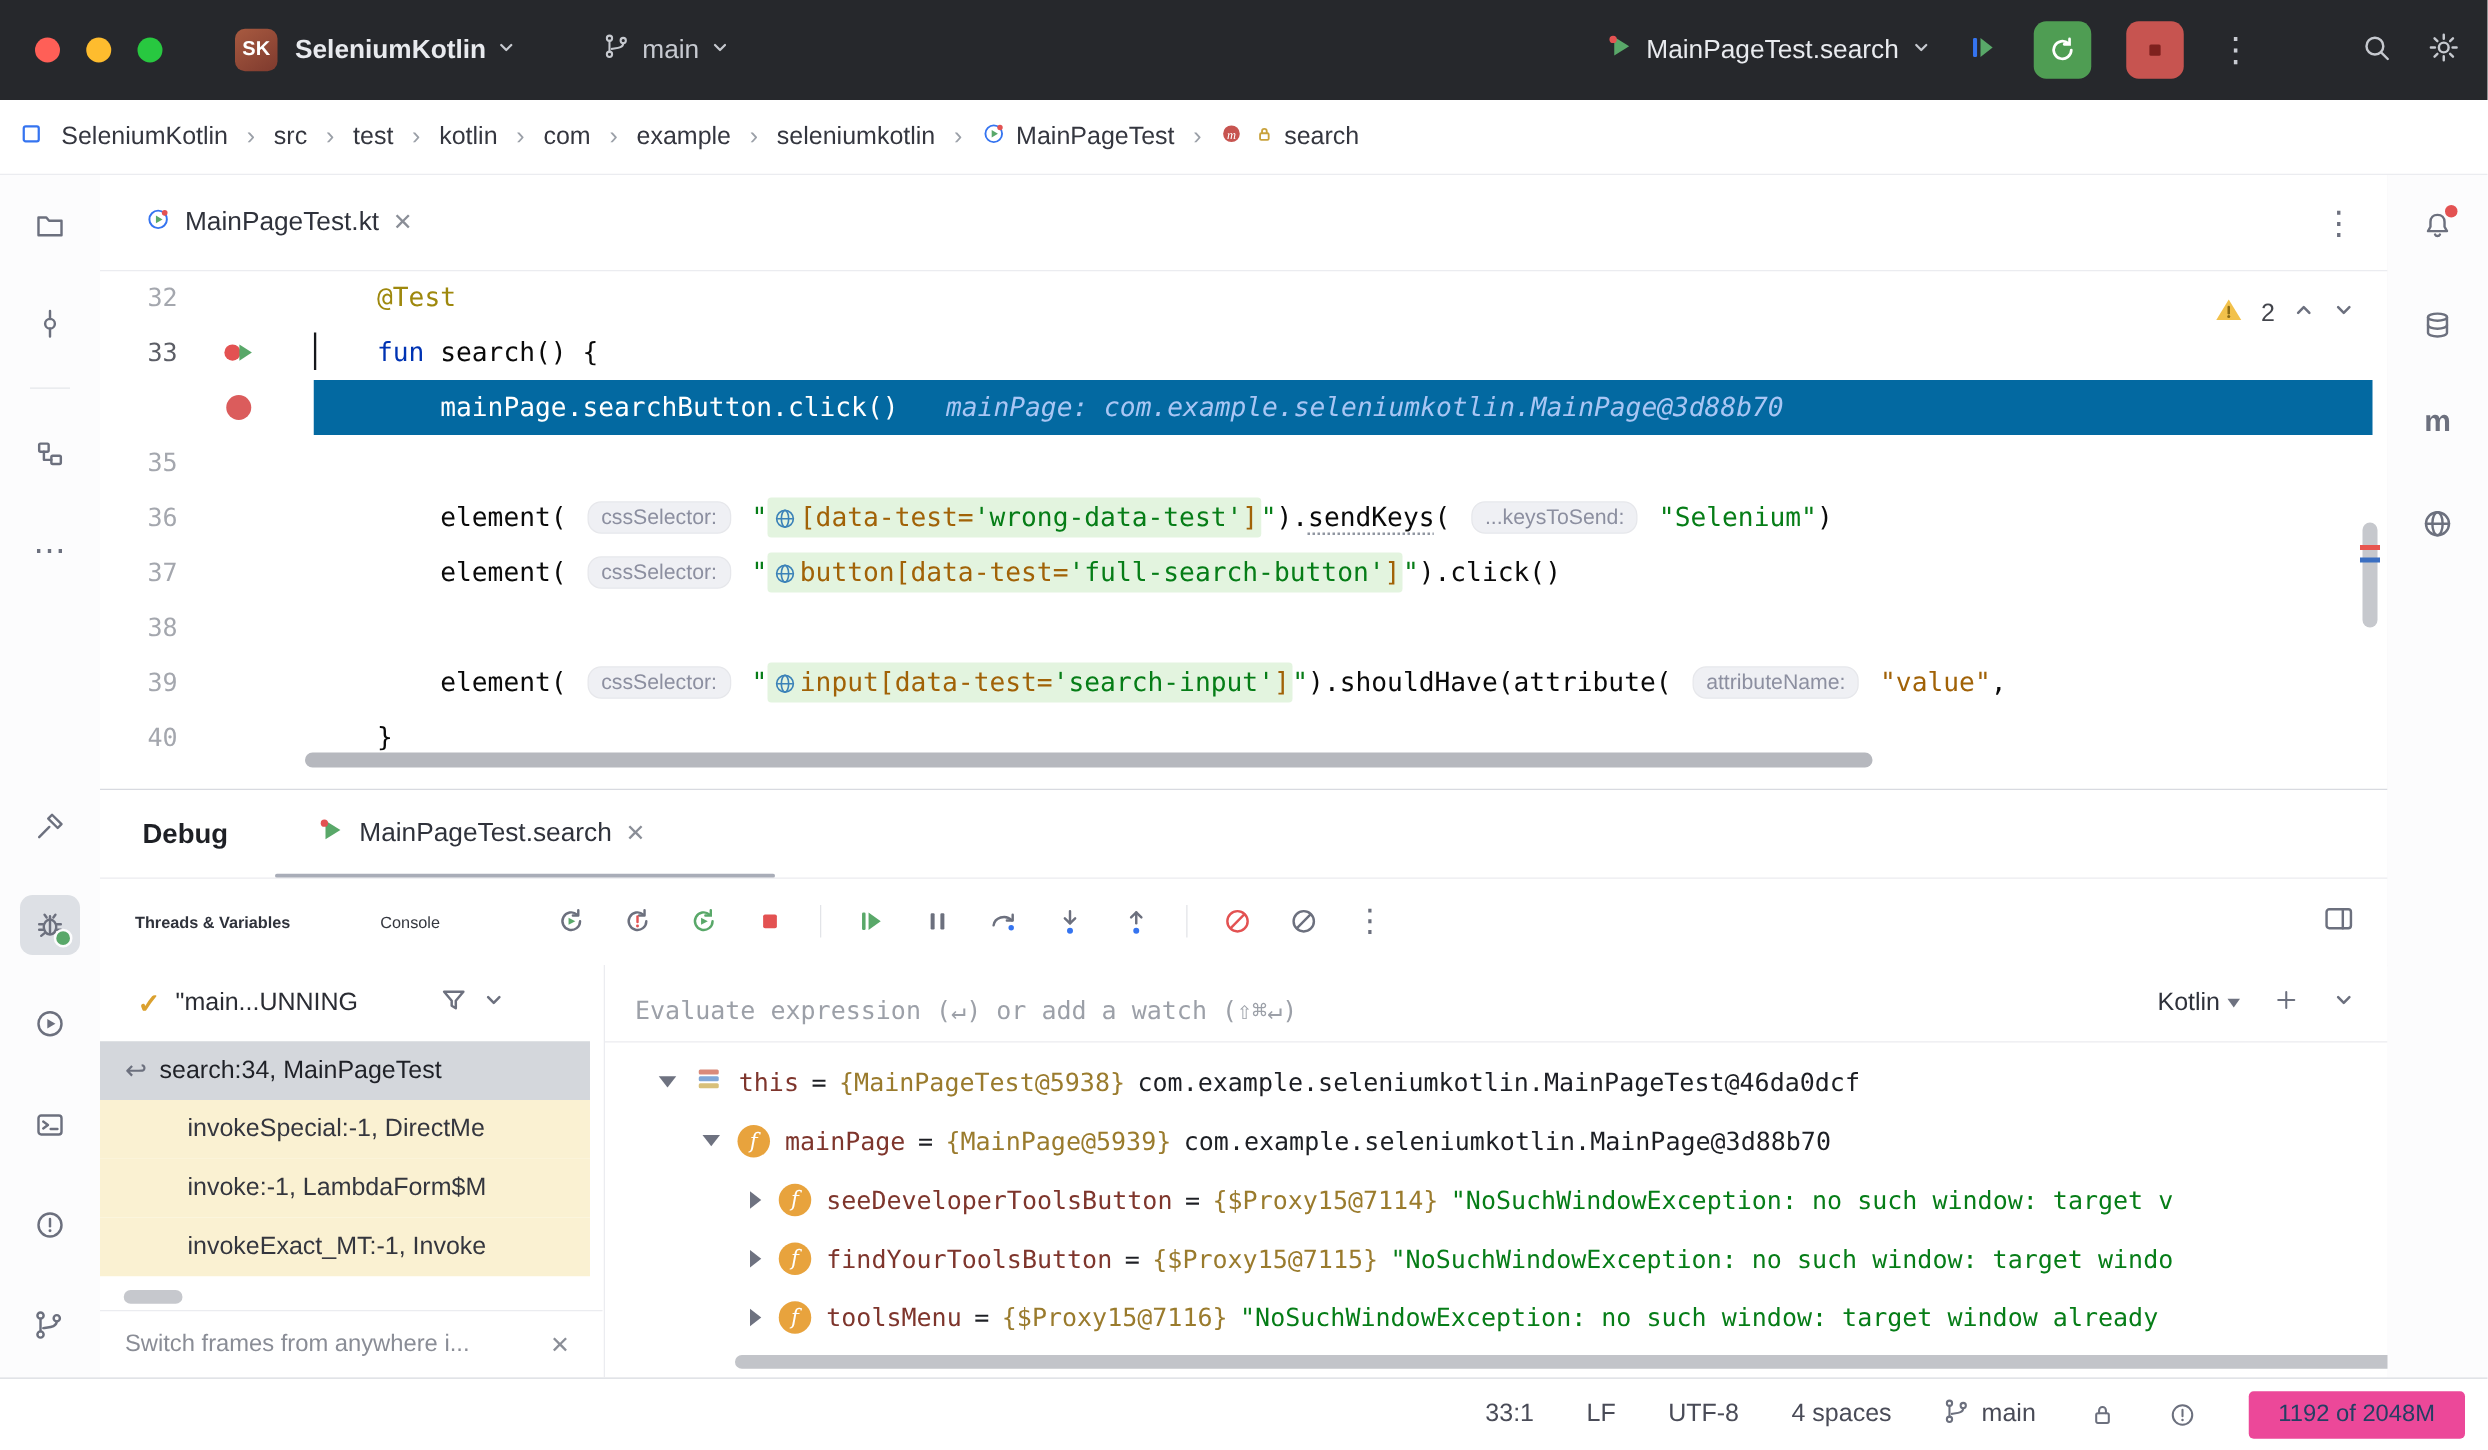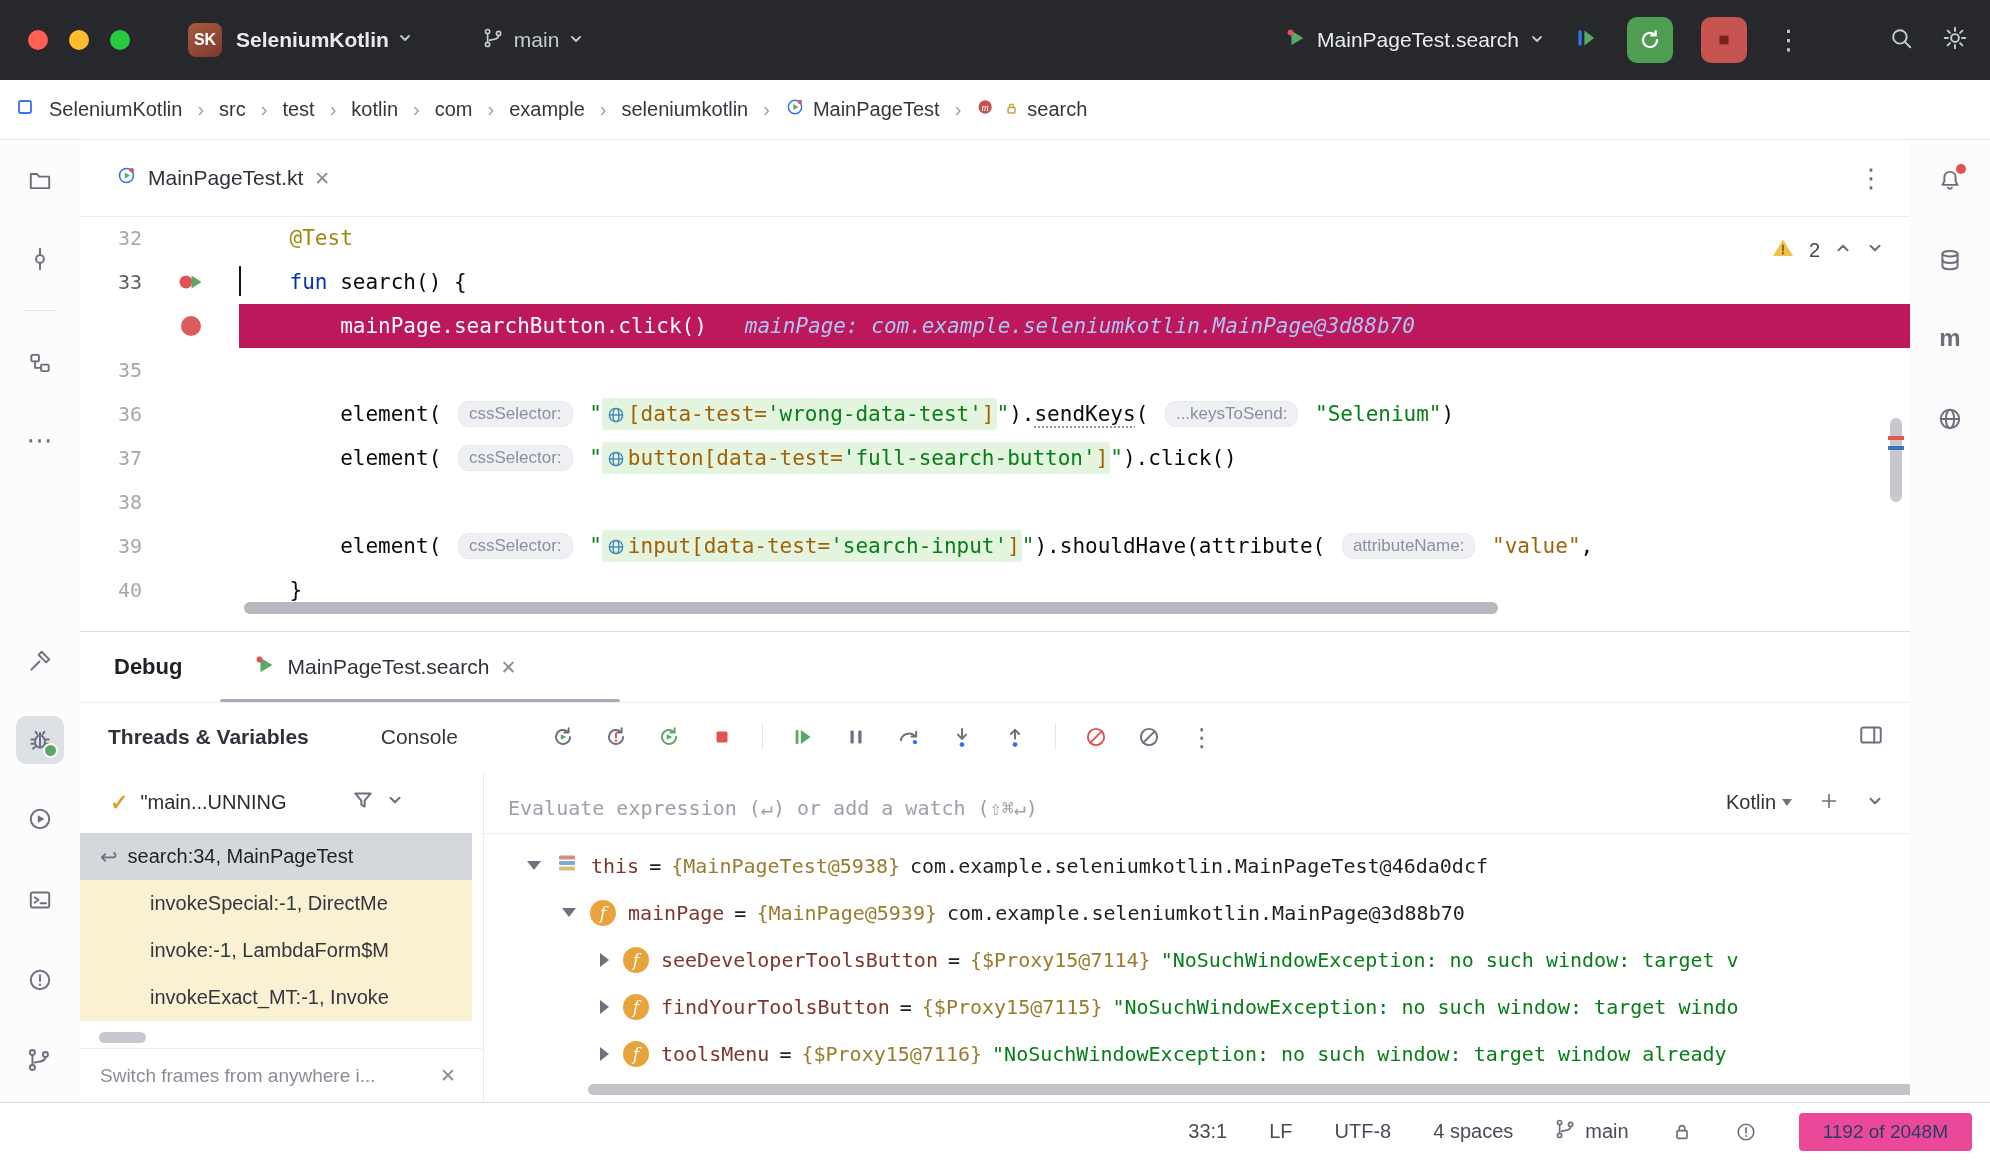--- a/index.html
+++ b/index.html
@@ -53,22 +53,22 @@
   .edtab{display:flex;align-items:center;gap:11px;margin-left:36px;font-size:21px;color:#2F323B;}
   .closex{color:#8A8E97;font-size:19px;}
   .tabs-kebab{position:absolute;right:26px;color:#6C707E;font-size:26px;}
 
   
   .coderows{position:absolute;left:0;top:76px;right:0;}
   .crow{height:44px;display:flex;align-items:center;}
   .lnum{flex:0 0 62px;text-align:right;font:20px/44px "DejaVu Sans Mono",monospace;color:#A4A7AE;}
   .lnum.cur{color:#5C5E66;}
   .gicon{flex:0 0 97px;display:flex;align-items:center;justify-content:center;}
-  .codeline{flex:1;margin:0;font:21px/44px "DejaVu Sans Mono",monospace;white-space:pre;overflow:hidden;color:#0A0A0A;}
-  .crow.exec .codeline{background:#be185d;}
+  .codeline{flex:1;margin:12px;font:21px/44px "DejaVu Sans Mono",monospace;white-space:pre;overflow:hidden;color:#0A0A0A;}
+  .crow.exec .codeline{background:#0369a1;}
   .tok{white-space:pre;}
   .plain{color:#0A0A0A}.kw{color:#0033B3}.ann{color:#9E880D}.str{color:#067D17}.attr{color:#a16207}
   .wtok{color:#FFFFFF;}
   .dhint{color:#A9C6F4;font-style:italic;margin-left:38px;}
   .pill{display:inline-block;font-family:"Liberation Sans",sans-serif;font-size:17px;line-height:normal;
         color:#8C8FA0;background:#EFF0F4;border:1px solid #E6E7EB;border-radius:11px;padding:2px 10px;margin:0 4px;vertical-align:2px;}
   .inj{background:#E3F4DF;border-radius:3px;padding:4px 2px;}
   .globe{vertical-align:-4px;margin:0 2px;}
   .uwarn{text-decoration:underline dotted 2px #9096A1;text-underline-offset:5px;}
   .caret{display:inline-block;width:2px;height:30px;background:#15171B;vertical-align:-7px;margin-right:-2px;}
@@ -80,21 +80,21 @@
   .stripe-red{position:absolute;right:6px;top:296px;width:16px;height:4px;background:#E8554F;}
   .stripe-blue{position:absolute;right:6px;top:306px;width:16px;height:4px;background:#3B6FC2;}
 
   
   .debug{position:absolute;left:0;right:0;top:491px;bottom:0;border-top:1px solid #D8DAE0;background:#fff;}
   .dbghead{position:absolute;left:0;top:0;right:0;height:70px;border-bottom:1px solid #EBECF0;display:flex;align-items:center;}
   .dbgtitle{margin-left:34px;font-size:22px;font-weight:700;color:#1E2025;}
   .sesstab{display:flex;align-items:center;gap:11px;margin-left:72px;font-size:21px;color:#2F323B;}
   .sessuline{position:absolute;left:140px;bottom:0;width:400px;height:3px;background:#A9ADB8;border-radius:2px;}
   .dbgctrls{position:absolute;left:0;top:70px;right:0;height:70px;border-bottom:1px solid #EBECF0;display:flex;align-items:center;}
-  .vtab{font-size:21px;color:#2F323B;margin-left:28px;}
+  .vtab{font-size:13px;color:#2F323B;margin-left:28px;}
   .vtab.sel{font-weight:700;margin-left:28px;}
   .vtab.console{margin-left:72px;color:#34373F;}
   .dics{display:flex;align-items:center;gap:27px;margin-left:92px;}
   .dic{width:26px;height:26px;display:flex;align-items:center;justify-content:center;}
   .vsep{width:1px;height:26px;background:#E2E4E8;}
   .dkebab{color:#6C707E;font-size:25px;}
   .layoutic{position:absolute;right:26px;}
 
   .dleft{position:absolute;left:0;top:140px;bottom:0;width:403px;border-right:1px solid #EBECF0;background:#fff;}
   .threadrow{height:61px;display:flex;align-items:center;gap:12px;padding-left:30px;font-size:20px;color:#2A2C33;}

